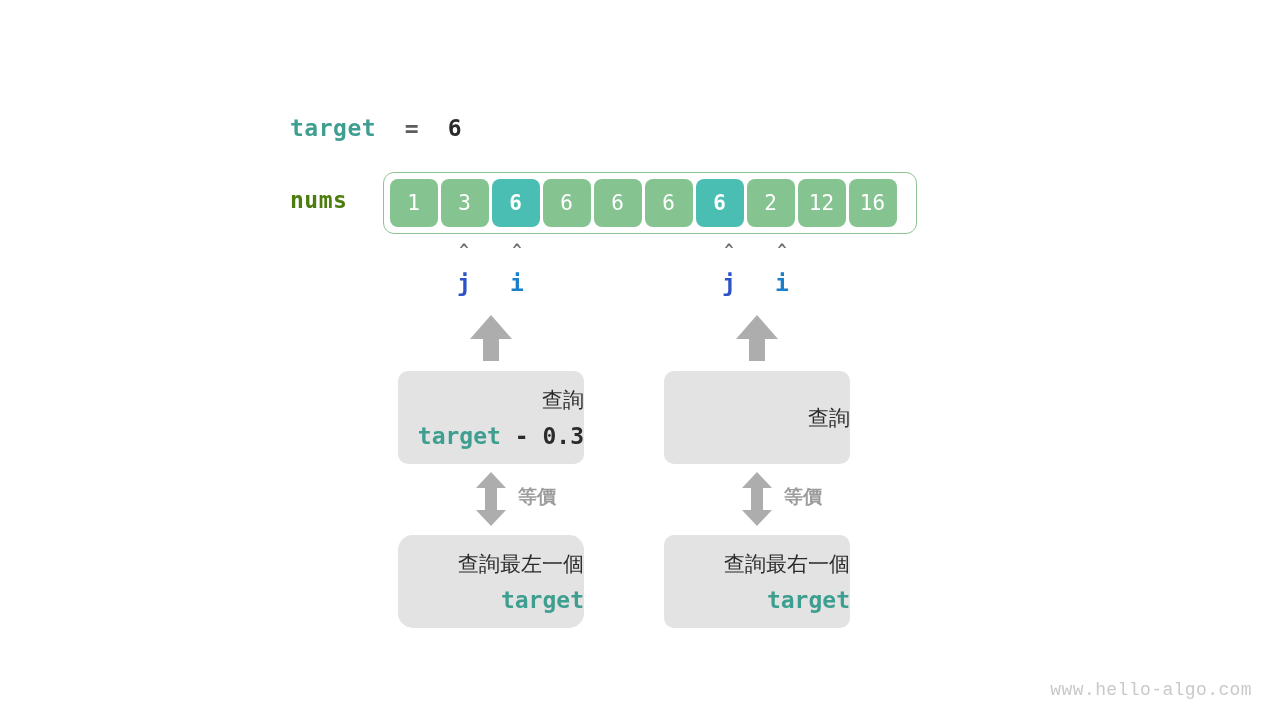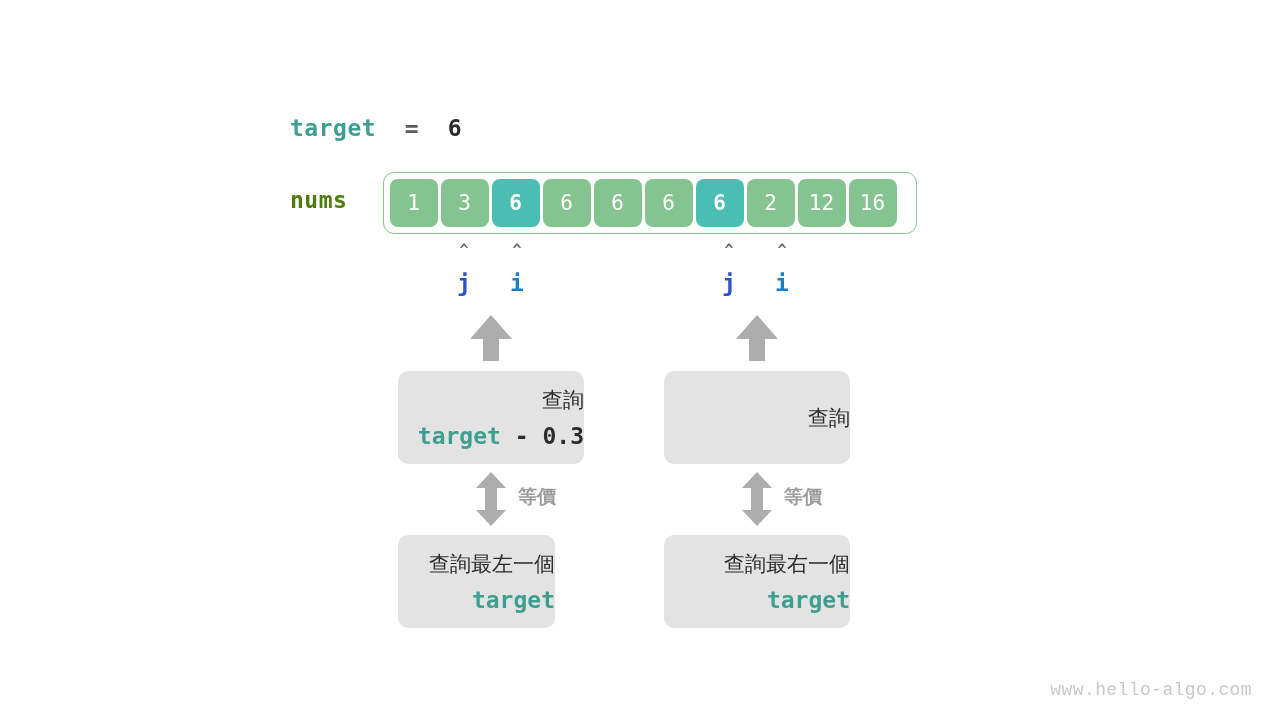--- a/index.html
+++ b/index.html
@@ -280,21 +280,21 @@
 
 <div class="dbl-group" style="left:742px; top:472px;">
   <div class="dbl-arrow">
     <div class="head-up"></div>
     <div class="mid"></div>
     <div class="head-dn"></div>
   </div>
   <div class="dbl-label">等價</div>
 </div>
 
-<div class="gbox" style="left:398px; top:535px; width:157px; height:93px;">
+<div class="gbox" style="left:398px; top:535px; width:186px; height:93px;border-radius:15px;">
   <div class="line1">查詢最左一個</div>
   <div class="line2"><span class="code-var">target</span></div>
 </div>
 
 <div class="gbox" style="left:664px; top:535px; width:186px; height:93px;">
   <div class="line1">查詢最右一個</div>
   <div class="line2"><span class="code-var">target</span></div>
 </div>
 
 <div id="watermark">www.hello-algo.com</div>

